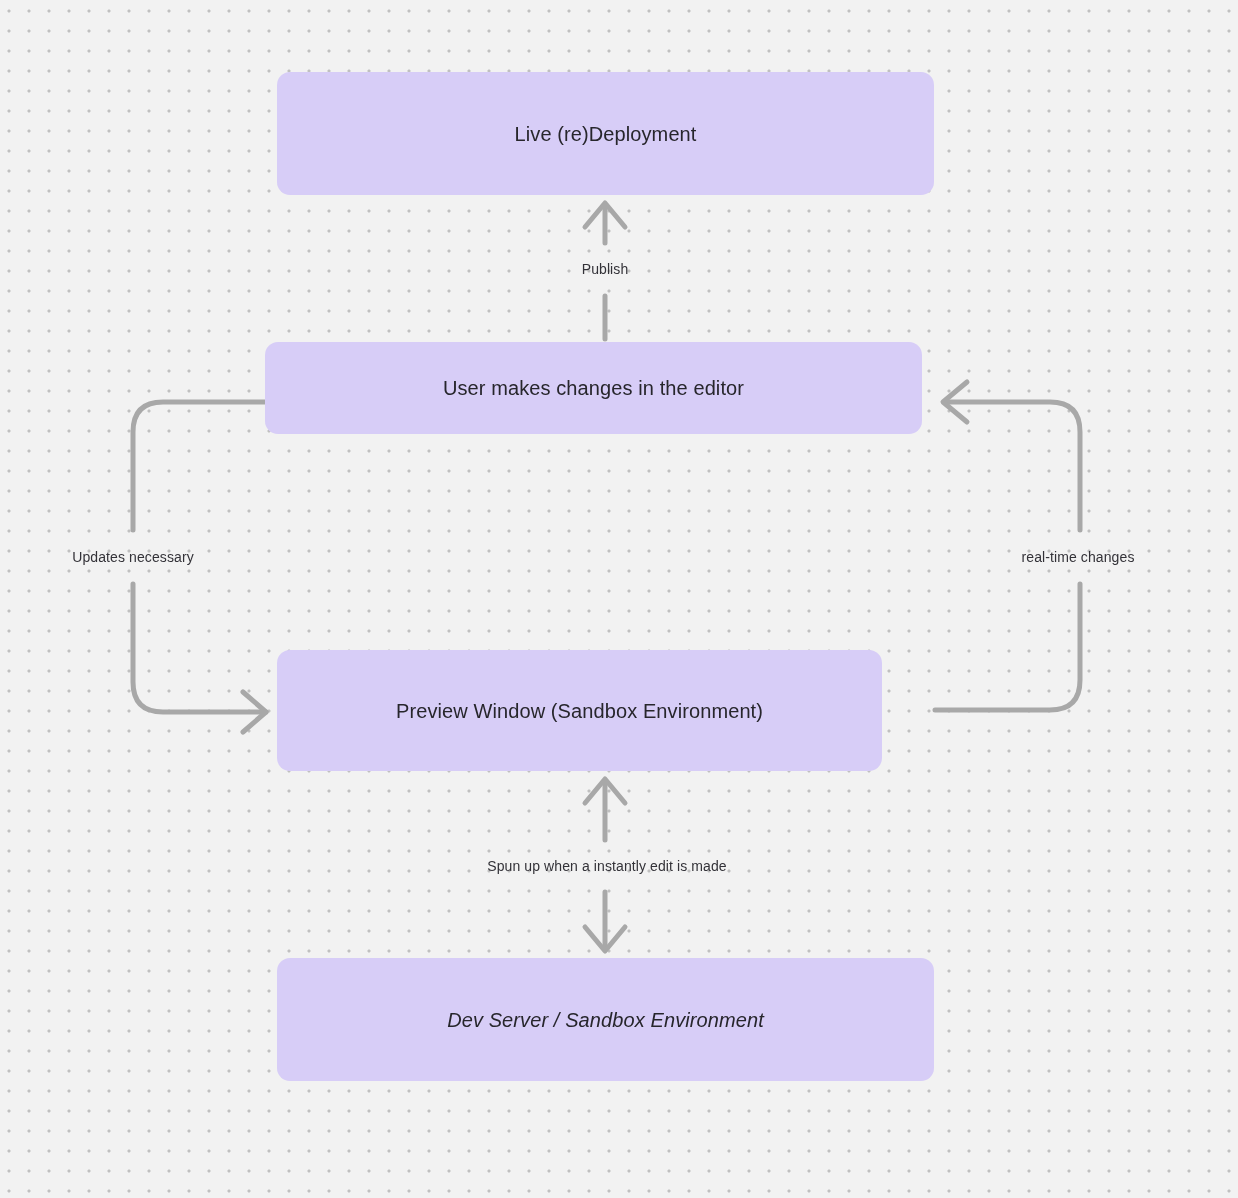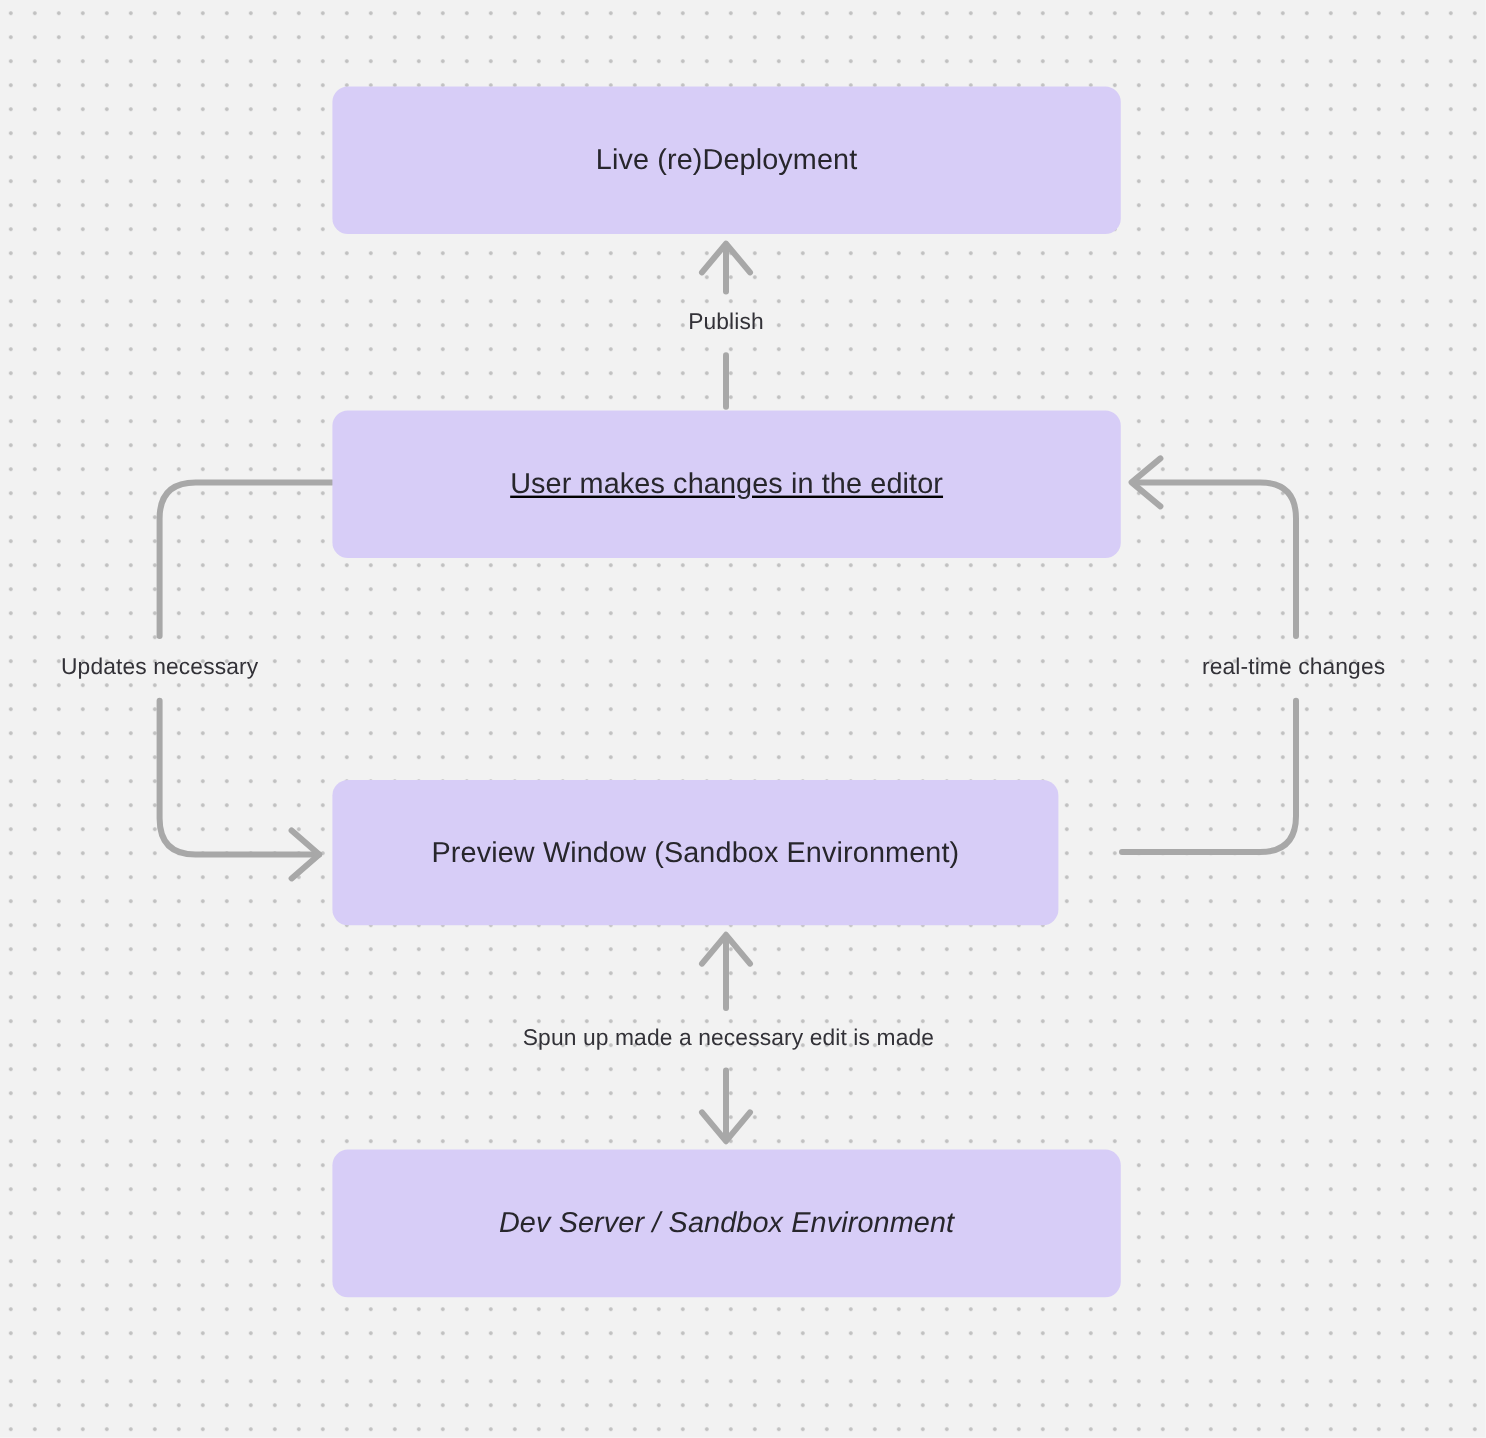--- a/index.html
+++ b/index.html
@@ -44,35 +44,35 @@
     position: absolute;
     background: var(--node-fill);
     border-radius: 13px;
     display: flex;
     align-items: center;
     justify-content: center;
     text-align: center;
   }
   .node-label {
     color: var(--node-text);
-    font-size: 24px;
+    font-size: 20px;
     line-height: 1.3;
     letter-spacing: 0.1px;
   }
   .edge-label {
     position: absolute;
     transform: translate(-50%, -50%);
     white-space: nowrap;
     color: var(--label-text);
-    font-size: 19px;
+    font-size: 14px;
     letter-spacing: 0.1px;
   }
   
   #node-live     { left: 277px; top: 72px;  width: 657px; height: 123px; }
-  #node-user     { left: 277px; top: 342px; width: 657px; height: 123px; text-decoration: underline; }
+  #node-user     { left: 265px; top: 342px; width: 657px; height: 92px; }
   #node-preview  { left: 277px; top: 650px; width: 605px; height: 121px; }
   #node-dev      { left: 277px; top: 958px; width: 657px; height: 123px; font-style: italic; }
   
   #label-publish  { left: 605px;  top: 269px; }
   #label-updates  { left: 133px;  top: 557px; }
   #label-feedback { left: 1078px; top: 557px; }
   #label-spunup   { left: 607px;  top: 866px; }
 </style>
 </head>
 <body>
@@ -119,15 +119,15 @@
     <span class="node-label">Preview Window (Sandbox Environment)</span>
   </div>
 
   <div class="node" id="node-dev">
     <span class="node-label">Dev Server / Sandbox Environment</span>
   </div>
 
   <div class="edge-label" id="label-publish">Publish</div>
   <div class="edge-label" id="label-updates">Updates necessary</div>
   <div class="edge-label" id="label-feedback">real-time changes</div>
-  <div class="edge-label" id="label-spunup">Spun up made a necessary edit is made</div>
+  <div class="edge-label" id="label-spunup">Spun up when a instantly edit is made</div>
 
 </div>
 
 </body></html>

